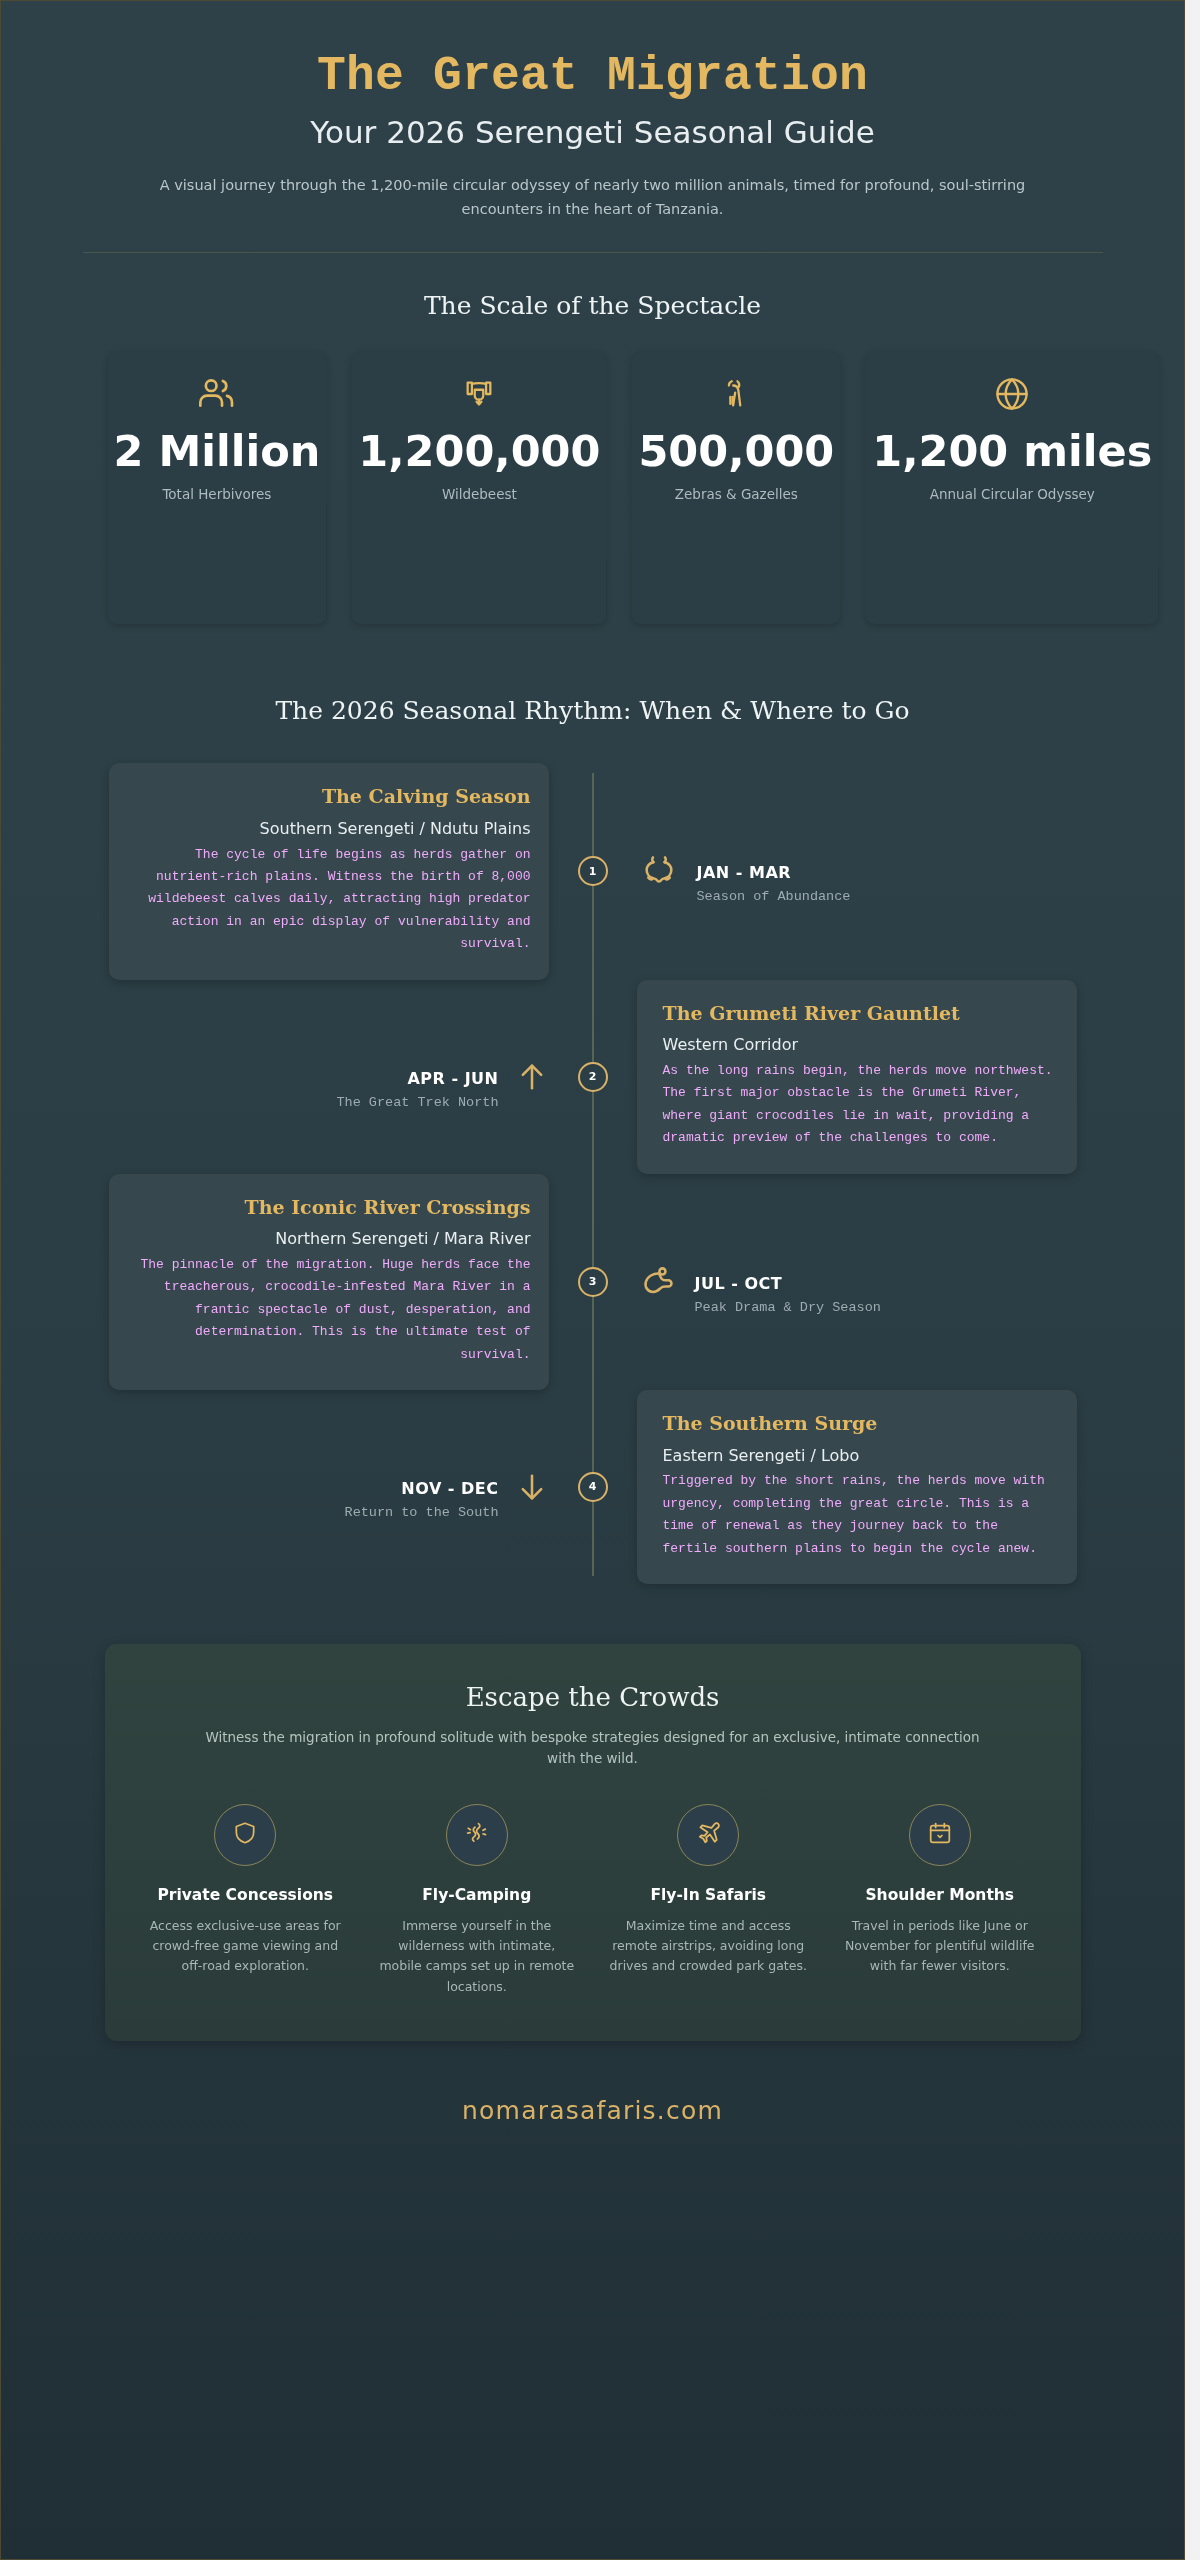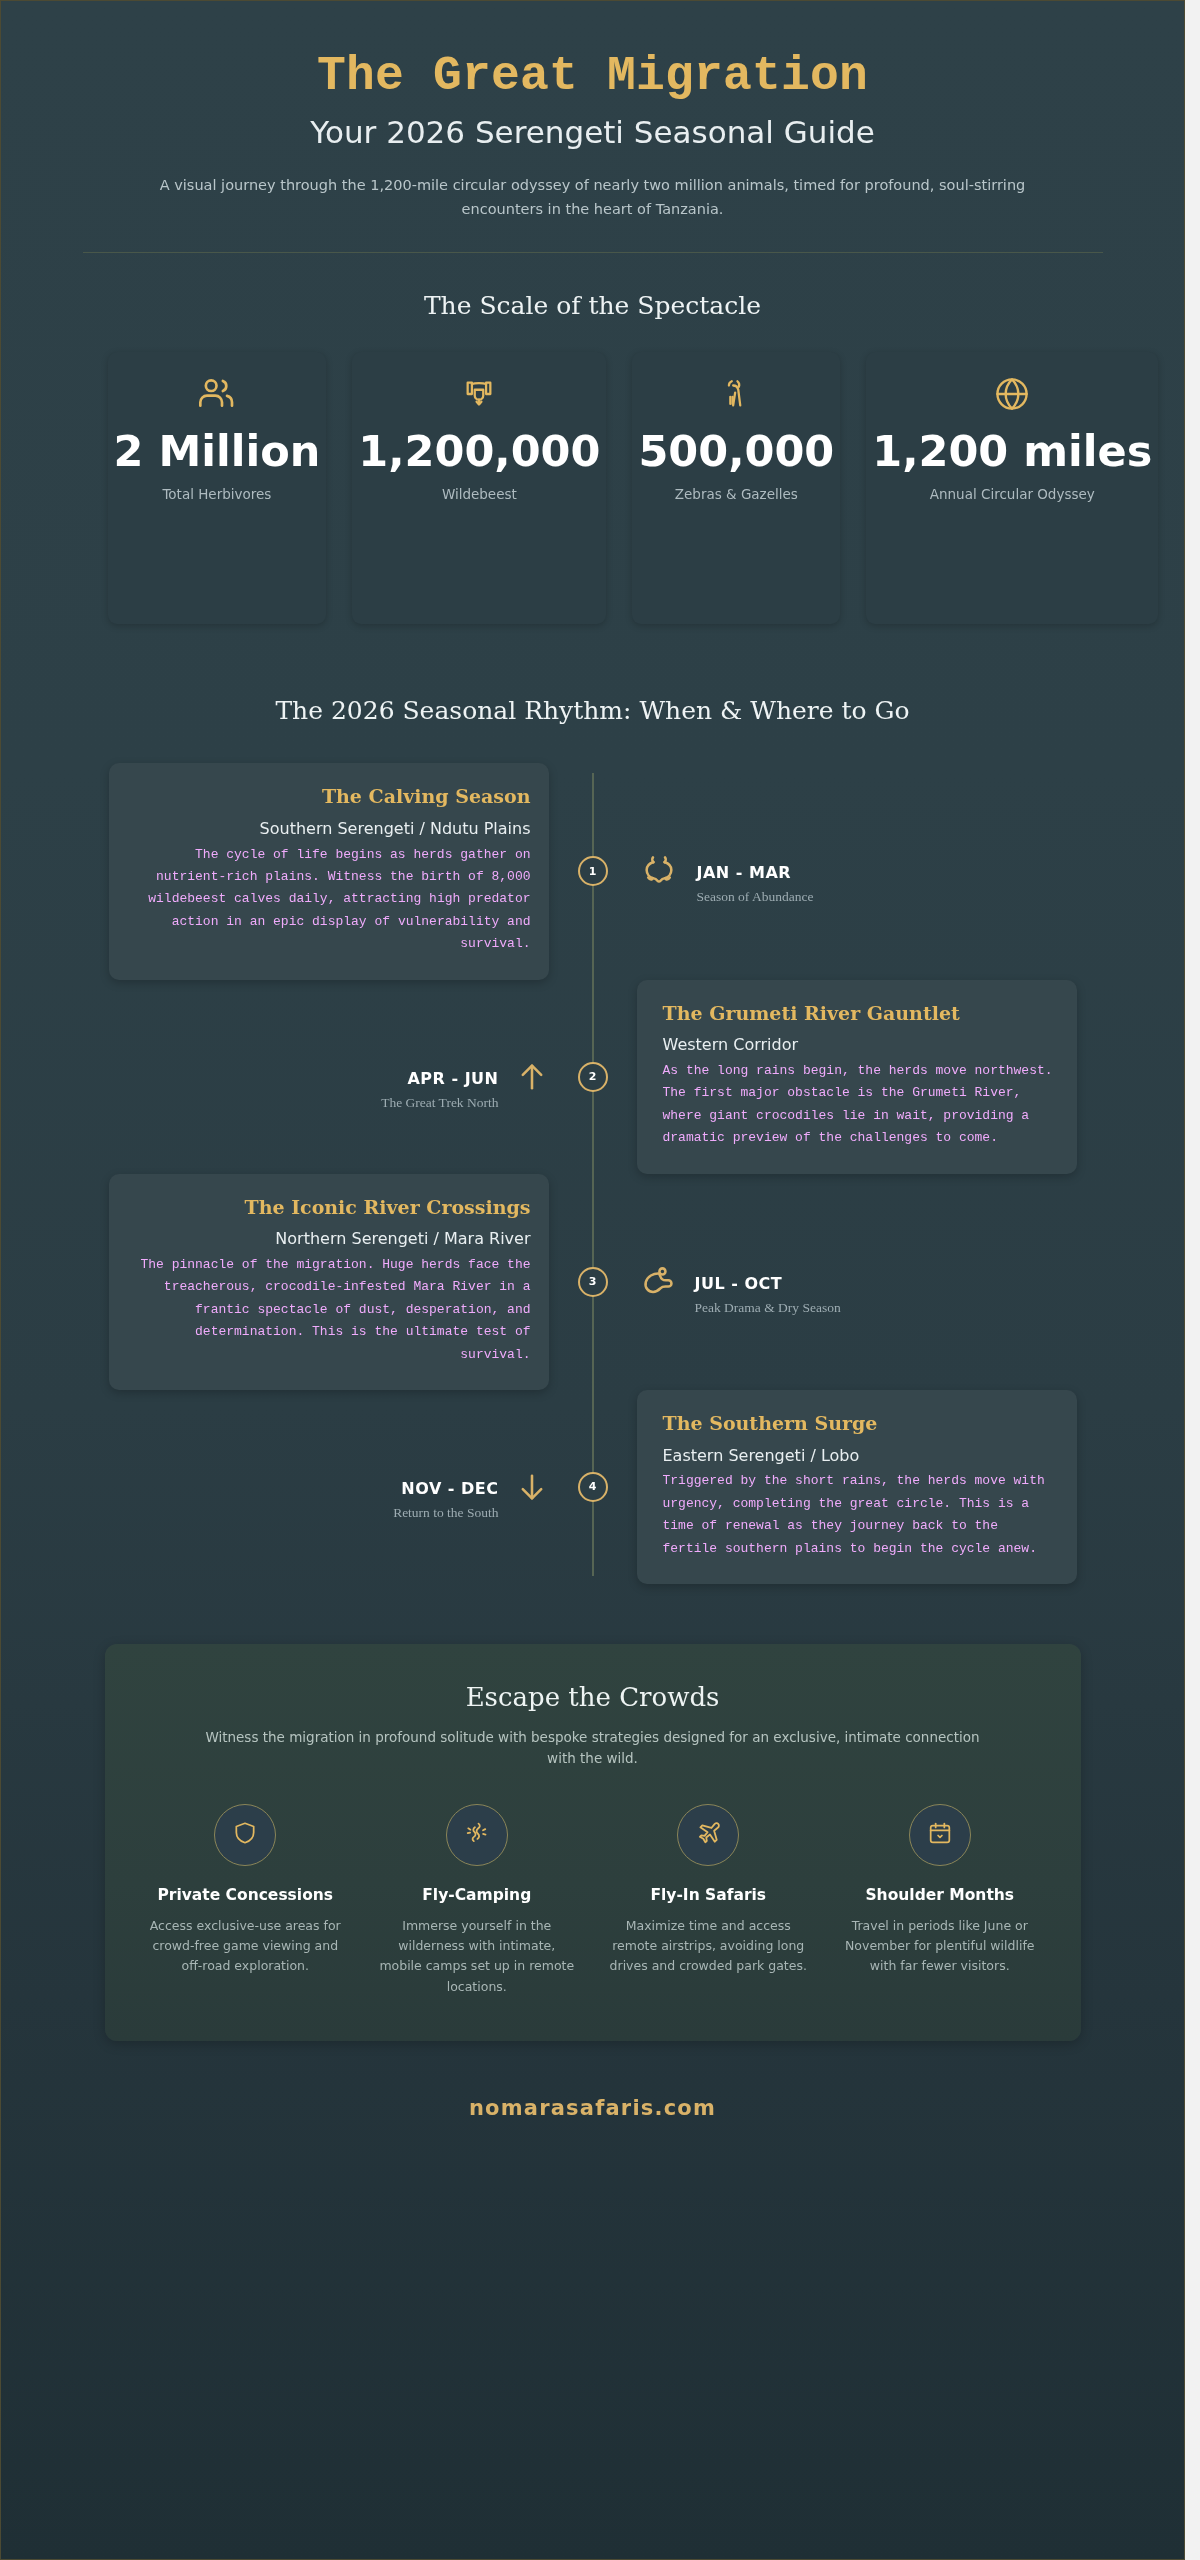--- a/index.html
+++ b/index.html
@@ -200,21 +200,21 @@
 
   .tdate-range {
     font-family: "DejaVu Sans", sans-serif;
     font-weight: bold;
     font-size: 16px;
     color: #ffffff;
     letter-spacing: 0.5px;
     margin-top: 27px;
   }
   .tdate-sub {
-    font-family: Liberation Serif, serif;
+    font-family: Liberation Mono, monospace;
     font-size: 13.5px;
     color: #9dacb2;
     margin-top: 6px;
   }
 
   .tdate-icon { flex: 0 0 auto; display: flex; align-items: center; }
 
   .node {
     position: absolute;
     left: 50%;
@@ -301,22 +301,22 @@
   }
 
   
   .footer {
     text-align: center;
     margin-top: 55px;
     padding-bottom: 26px;
   }
   .footer-link {
     font-family: "DejaVu Sans", sans-serif;
-    font-weight: bold;
-    font-size: 21px;
+    font-weight: normal;
+    font-size: 25px;
     color: #d9b268;
     letter-spacing: 1.2px;
     text-decoration: none;
   }
 </style>
 </head>
 <body>
 
 <div class="page">
   <div class="inner">

